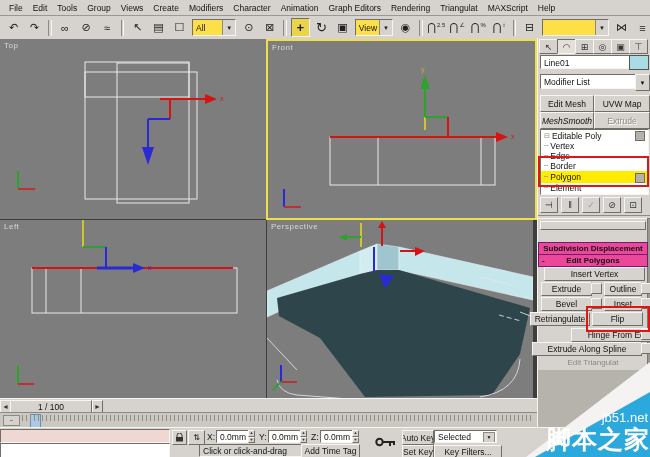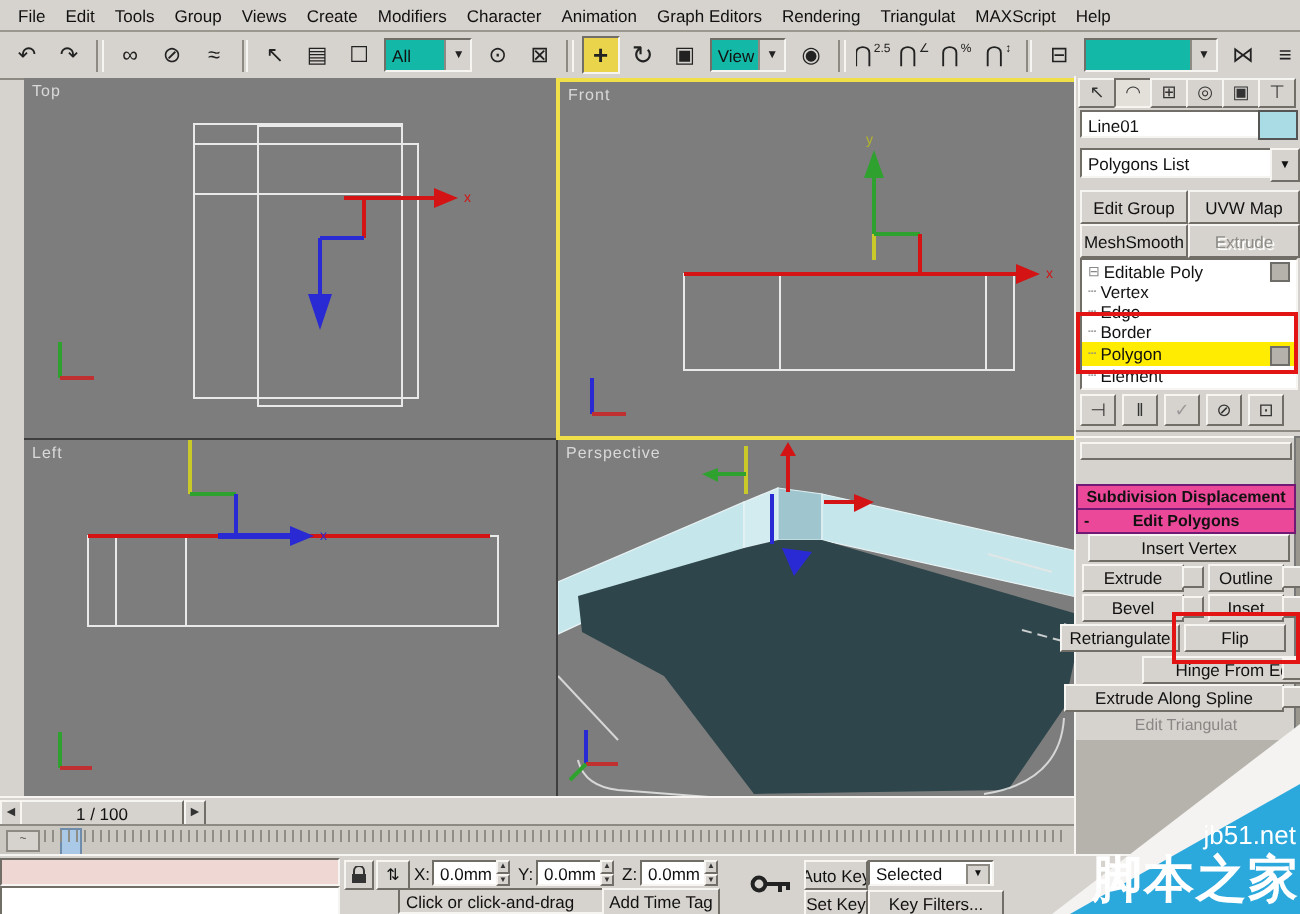--- a/index.html
+++ b/index.html
@@ -10,27 +10,27 @@
   
   .menubar{left:0;top:0;width:650px;height:15px;background:#d6d3ce;border-bottom:1px solid #9b9890;
     display:flex;align-items:center;padding-left:4px;gap:0;}
   .menuitem{font-size:8.5px;color:#111;padding:0 5px;white-space:nowrap;}
   .toolbar{left:0;top:16px;width:650px;height:23px;background:#d6d3ce;border-bottom:1px solid #8d8a84;
     display:flex;align-items:center;padding-left:3px;}
   .tbtn{height:17px;min-width:17px;display:flex;align-items:center;justify-content:center;
     font-size:11px;color:#222;background:#d6d3ce;border:1px solid #d6d3ce;margin:0 1px;overflow:hidden;}
   .tbtn.active{background:#e9d44b;border-color:#716e68 #f6f5f2 #f6f5f2 #716e68;}
   .tsep{width:2px;height:16px;border-left:1px solid #8d8a84;border-right:1px solid #f6f5f2;margin:0 3px;}
-  .dd{height:15px;background:#14b8a6;border:1px solid;border-color:#716e68 #f6f5f2 #f6f5f2 #716e68;
+  .dd{height:15px;background:#fde047;border:1px solid;border-color:#716e68 #f6f5f2 #f6f5f2 #716e68;
     display:flex;align-items:center;font-size:8.5px;color:#111;padding-left:3px;position:relative;margin:0 2px;}
   .dd .arrow{position:absolute;right:0;top:0;bottom:0;width:12px;background:#d6d3ce;
     border-left:1px solid #8d8a84;display:flex;align-items:center;justify-content:center;font-size:6px;color:#222;}
   .sup{font-size:6px;margin-left:1px;margin-top:-6px;}
   
-  .vparea{left:12px;top:39px;width:573px;height:359px;background:#3e3e3e;}
+  .vparea{left:0;top:39px;width:573px;height:359px;background:#3e3e3e;}
   .vp{position:absolute;background:#7d7d7d;overflow:hidden;}
   .vplabel{position:absolute;left:4px;top:2px;font-size:8px;color:#d9d9d9;letter-spacing:.5px;z-index:5;}
   .vp-front-border{border:2px solid #efe04a;}
   .cntext{position:absolute;left:13px;top:94px;font-size:15px;line-height:17px;font-weight:bold;
     color:#151515;letter-spacing:1px;z-index:6;white-space:nowrap;}
   
   .panel{left:537px;top:38px;width:113px;height:419px;background:#d6d3ce;border-left:1px solid #f6f5f2;}
   .ptab{position:absolute;top:1px;width:17px;height:13px;background:#d6d3ce;
     border:1px solid;border-color:#f6f5f2 #716e68 #716e68 #f6f5f2;
     display:flex;align-items:center;justify-content:center;font-size:9px;color:#333;}
@@ -235,27 +235,27 @@
     <div class="ptab" style="left:55px">◎</div>
     <div class="ptab" style="left:73px">▣</div>
     <div class="ptab" style="left:91px">⊤</div>
 
     <div class="abs pfld" style="left:2px;top:17px;width:86px;height:12px;align-items:flex-end;">
       <span>Line01</span>
     </div>
     <div class="abs" style="left:91px;top:17px;width:18px;height:13px;background:#aadce6;border:1px solid #555;"></div>
 
     <div class="abs pfld" style="left:2px;top:36px;width:94px;height:13px;">
-      <span>Polygons List</span>
+      <span>Modifier List</span>
     </div>
     <div class="abs pbtn" style="left:97px;top:36px;width:13px;height:15px;font-size:6px;">▼</div>
 
-    <div class="abs pbtn" style="left:2px;top:57px;width:52px;height:15px;">Edit Group</div>
+    <div class="abs pbtn" style="left:2px;top:57px;width:52px;height:15px;">Edit Mesh</div>
     <div class="abs pbtn" style="left:56px;top:57px;width:54px;height:15px;">UVW Map</div>
-    <div class="abs pbtn" style="left:2px;top:74px;width:52px;height:15px;">MeshSmooth</div>
+    <div class="abs pbtn" style="left:2px;top:74px;width:52px;height:15px;font-style:italic;">MeshSmooth</div>
     <div class="abs pbtn dis" style="left:56px;top:74px;width:54px;height:15px;">Extrude</div>
 
     <div class="abs stack" style="left:2px;top:91px;width:107px;height:64px;">
       <div class="srow" style="height:11px">
         <span class="tree">⊟</span>
         <span>Editable Poly</span>
         <span class="sqicon"></span>
       </div>
       <div class="srow">
           <span class="tree">┄</span>

